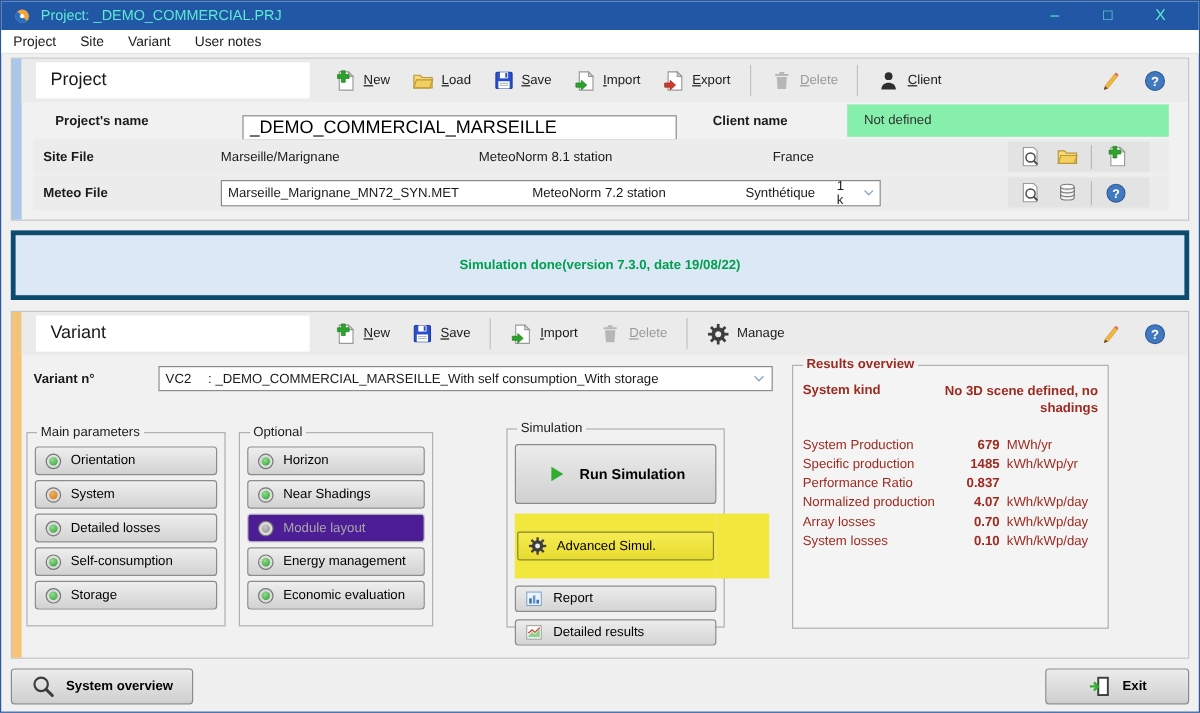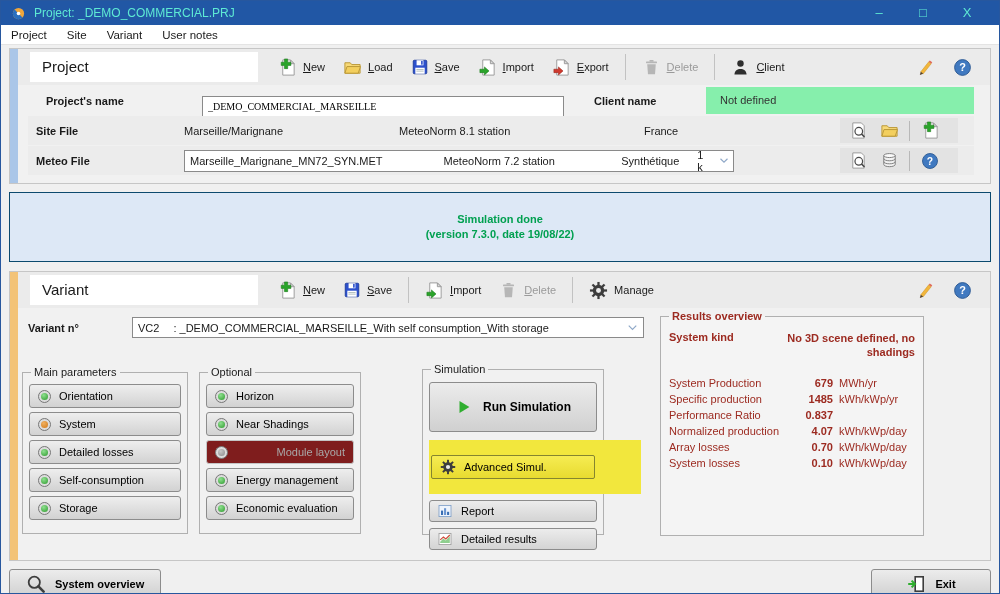--- a/index.html
+++ b/index.html
@@ -38,55 +38,55 @@
   .tbtn.disabled { color:#9a9a9a; cursor:default; }
   .tsep { width:1px; height:26px; background:#c2c2c2; margin:0 6px; }
   .header-right { display:flex; align-items:center; gap:18px; margin-left:auto; padding-right:12px; }
   .hicon { cursor:pointer; }
 
   
   .prj-row { display:flex; align-items:center; height:29px; position:relative; padding-left:18px; margin:1px 16px 1px 10px; }
   .gray-row { background:#ececec; padding-left:8px; }
   .gray-row .row-label { width:148px; }
   .row-label { width:156px; font-weight:bold; flex-shrink:0; }
-  .text-input { height:21px; border:1px solid #8a8a8a; background:#fff; font-size:10px; padding:0 5px; font-family:Liberation Serif, serif;margin-top:12px; }
+  .text-input { height:21px; border:1px solid #8a8a8a; background:#fff; font-size:15px; padding:0 5px; font-family:Liberation Sans, sans-serif;margin-top:12px; }
   .name-input { width:362px; }
   .client-label { margin-left:30px; width:112px; font-weight:bold; }
   .client-box { flex:1; background:#86efac; height:27px; line-height:27px; padding-left:14px; color:#333; }
   .site-val { width:215px; }
   .site-station { width:245px; }
   .site-country { width:195px; }
   .icon-strip { position:absolute; left:812px; top:2px; bottom:2px; width:118px; background:#e3e3e3; display:flex; align-items:center; padding:0 5px; gap:5px; }
   .icon-btn { width:26px; height:22px; display:flex; align-items:center; justify-content:center; cursor:pointer; }
   .strip-sep { width:1px; height:20px; background:#b8b8b8; margin:0 2px; }
   .meteo-combo { width:550px; height:22px; border:1px solid #8a8a8a; background:#fff; display:flex; align-items:center; padding:0 2px 0 5px; }
   .meteo-file { width:272px; }
   .meteo-station { width:182px; }
   .meteo-type { margin-left:8px; }
   .meteo-step { margin-left:18px; }
   .chev { margin-left:6px; cursor:pointer; }
 
   
-  .banner { margin:8px 8px 0; height:70px; background:#dde8f6; border:1px solid #0c4a6e; display:flex; flex-direction:column; align-items:center; justify-content:center; color:#00a050; font-weight:bold; line-height:15px; }
+  .banner { margin:8px 8px 0; height:58px; background:#dde8f6; border:4px solid #0c4a6e; display:flex; flex-direction:row; align-items:center; justify-content:center; color:#00a050; font-weight:bold; line-height:15px; }
 
   
   .variant-row { position:absolute; top:45px; left:10px; display:flex; align-items:center; }
   .variant-label { width:104px; font-weight:bold; }
   .combo { width:512px; height:21px; border:1px solid #8a8a8a; background:#fff; display:flex; align-items:center; padding:0 3px 0 5px; }
   .combo-desc { margin-left:14px; flex:1; overflow:hidden; white-space:nowrap; }
 
   fieldset { position:absolute; border:1px solid #b0b0b0; padding:3px 6px 0; }
   legend { font-size:11px; padding:0 3px; margin-left:2px; }
   .fs-main { left:4px; top:94px; width:166px; height:168px; }
   .fs-opt  { left:181px; top:94px; width:162px; height:168px; }
   .fs-sim  { left:404px; top:91px; width:182px; height:172px; }
   .fs-res  { left:642px; top:38px; width:264px; height:226px; background:#f4f4f4; }
 
   .param-btn { display:flex; align-items:center; gap:8px; width:100%; height:24px; margin:3px 0 4px; background:linear-gradient(#eeeeee,#d2d2d2); border:1px solid #8c8c8c; border-radius:3px; padding:0 8px; font-size:11px; cursor:pointer; font-family:inherit; }
-  .param-btn.disabled { background:#7f1d1d; color:#a8a8a8; border-color:#c4c4c4; cursor:default;justify-content:space-between; }
+  .param-btn.disabled { background:#4c1d95; color:#a8a8a8; border-color:#c4c4c4; cursor:default; }
   .led { width:13px; height:13px; border-radius:50%; border:1px solid #777; background:#dcdcdc; position:relative; flex-shrink:0; }
   .led::after { content:""; position:absolute; inset:2px; border-radius:50%; background:#aaa; }
   .led.green::after  { background:radial-gradient(circle at 38% 32%, #8fe08f, #2d9a2d); }
   .led.orange::after { background:radial-gradient(circle at 38% 32%, #f0b060, #d07818); }
   .led.gray::after   { background:radial-gradient(circle at 38% 32%, #c8c8c8, #8a8a8a); }
 
   .run-btn { width:100%; height:50px; display:flex; align-items:center; justify-content:center; gap:10px; font-weight:bold; font-size:12px; background:linear-gradient(#ececec,#d0d0d0); border:1px solid #8c8c8c; border-radius:3px; cursor:pointer; margin:4px 0 8px; font-family:inherit; }
   .adv-wrap { position:relative; background:#f2e73d; padding:15px 2px; margin-bottom:6px; }
   .adv-wrap::after { content:""; position:absolute; left:100%; top:0; width:44px; height:100%; background:#f2e73d; }
   .adv-btn { width:100%; height:24px; display:flex; align-items:center; gap:8px; padding:0 8px; background:linear-gradient(#f6ec52,#e8db30); border:1px solid #85852f; border-radius:2px; font-size:11px; cursor:pointer; font-family:inherit; }

